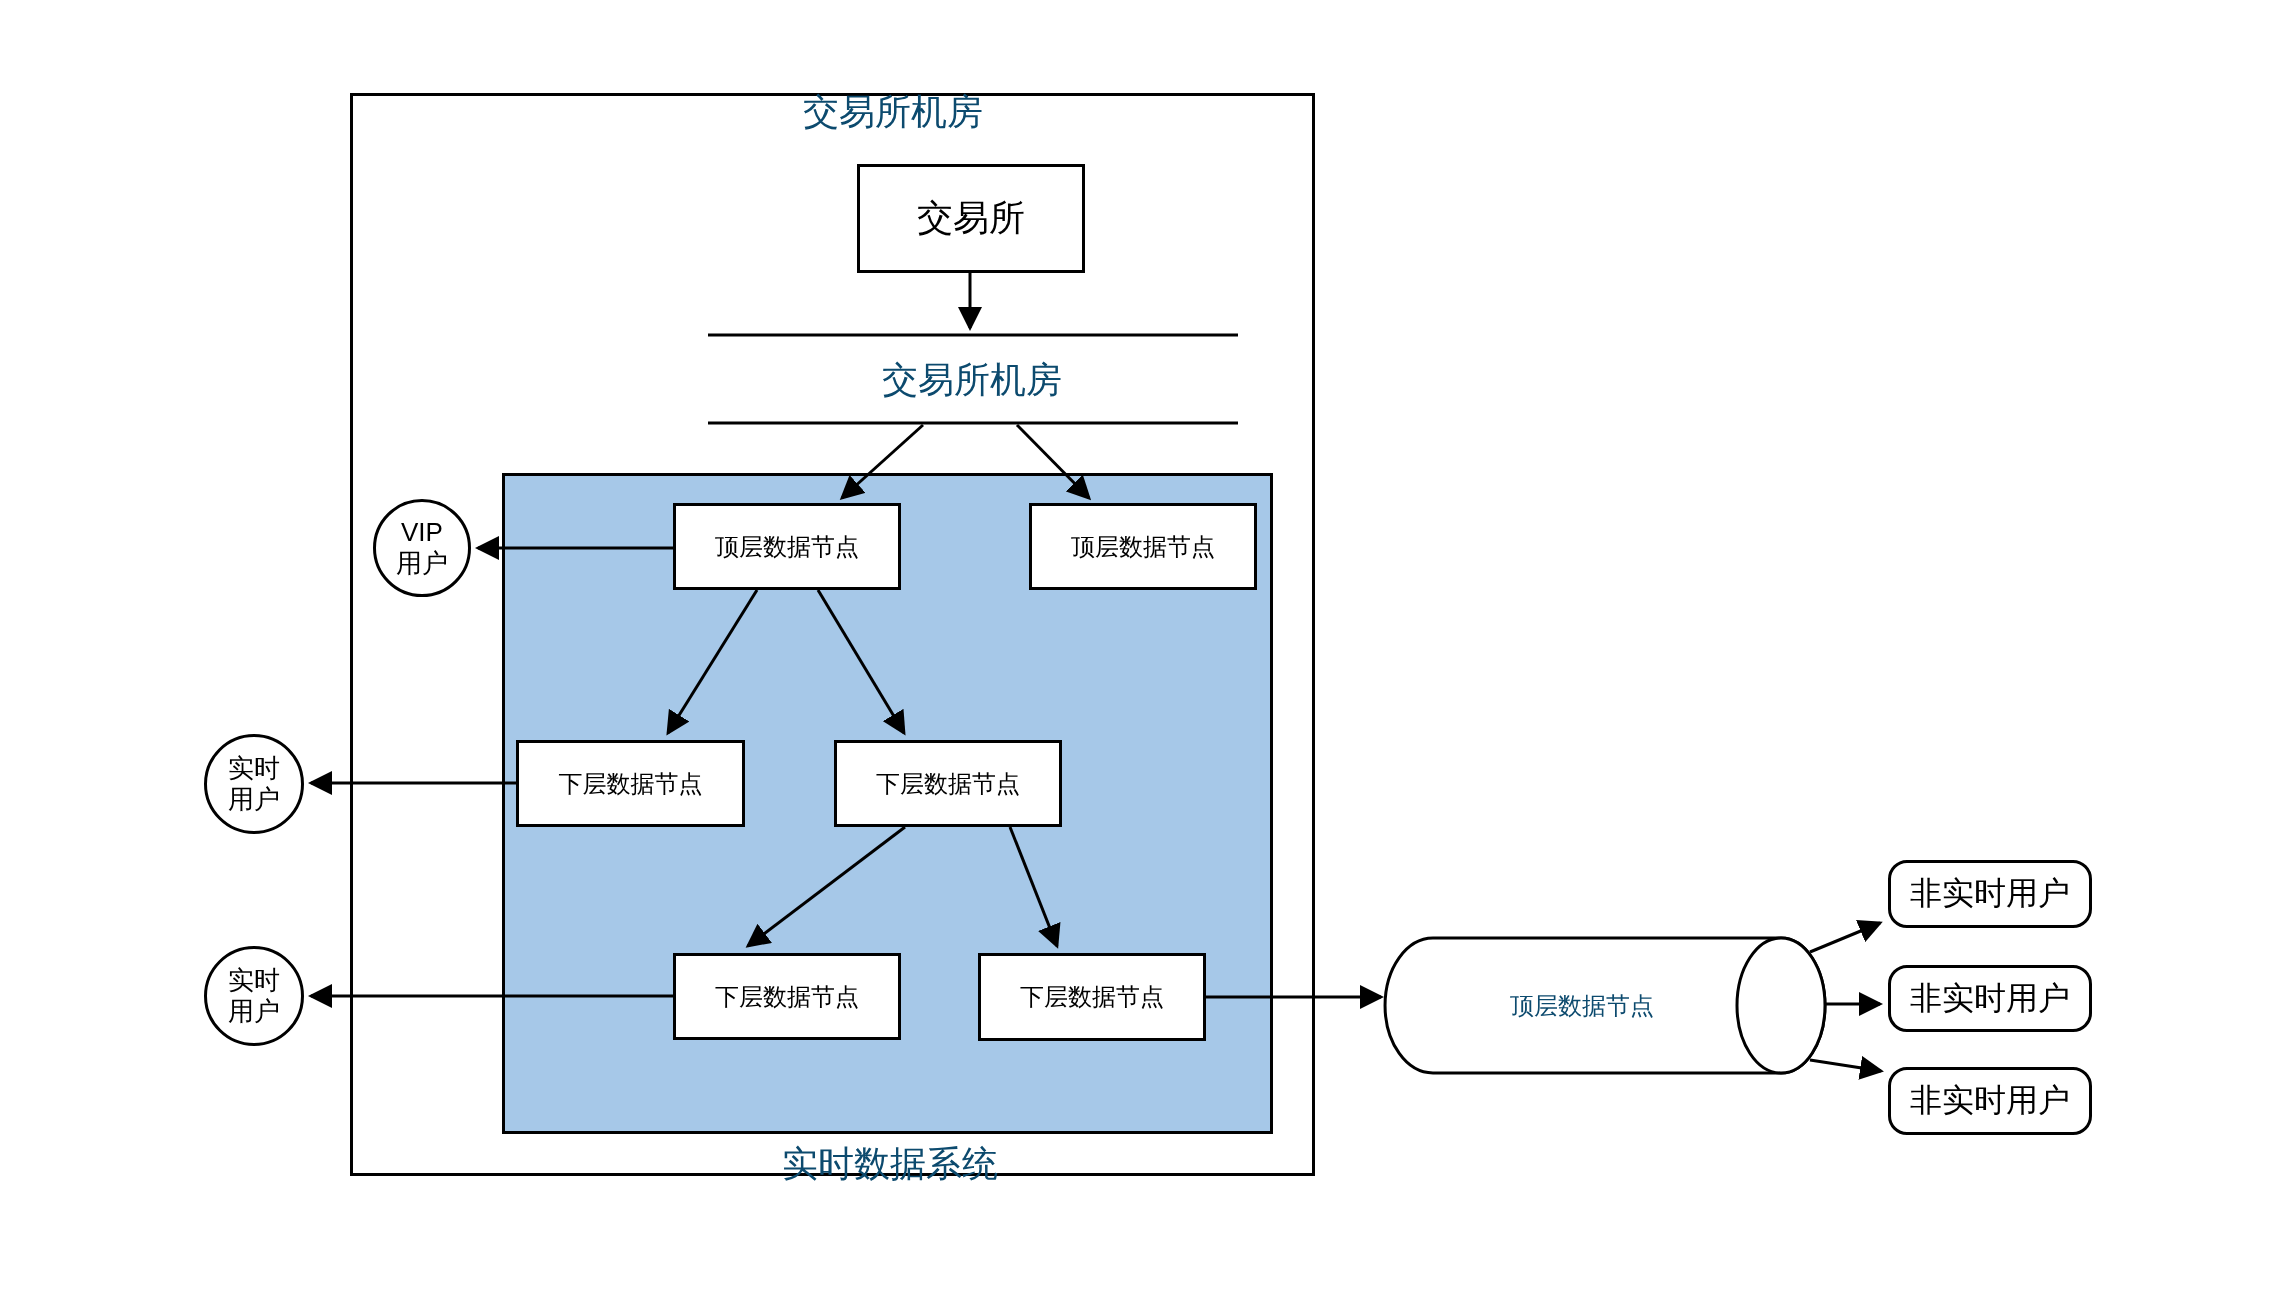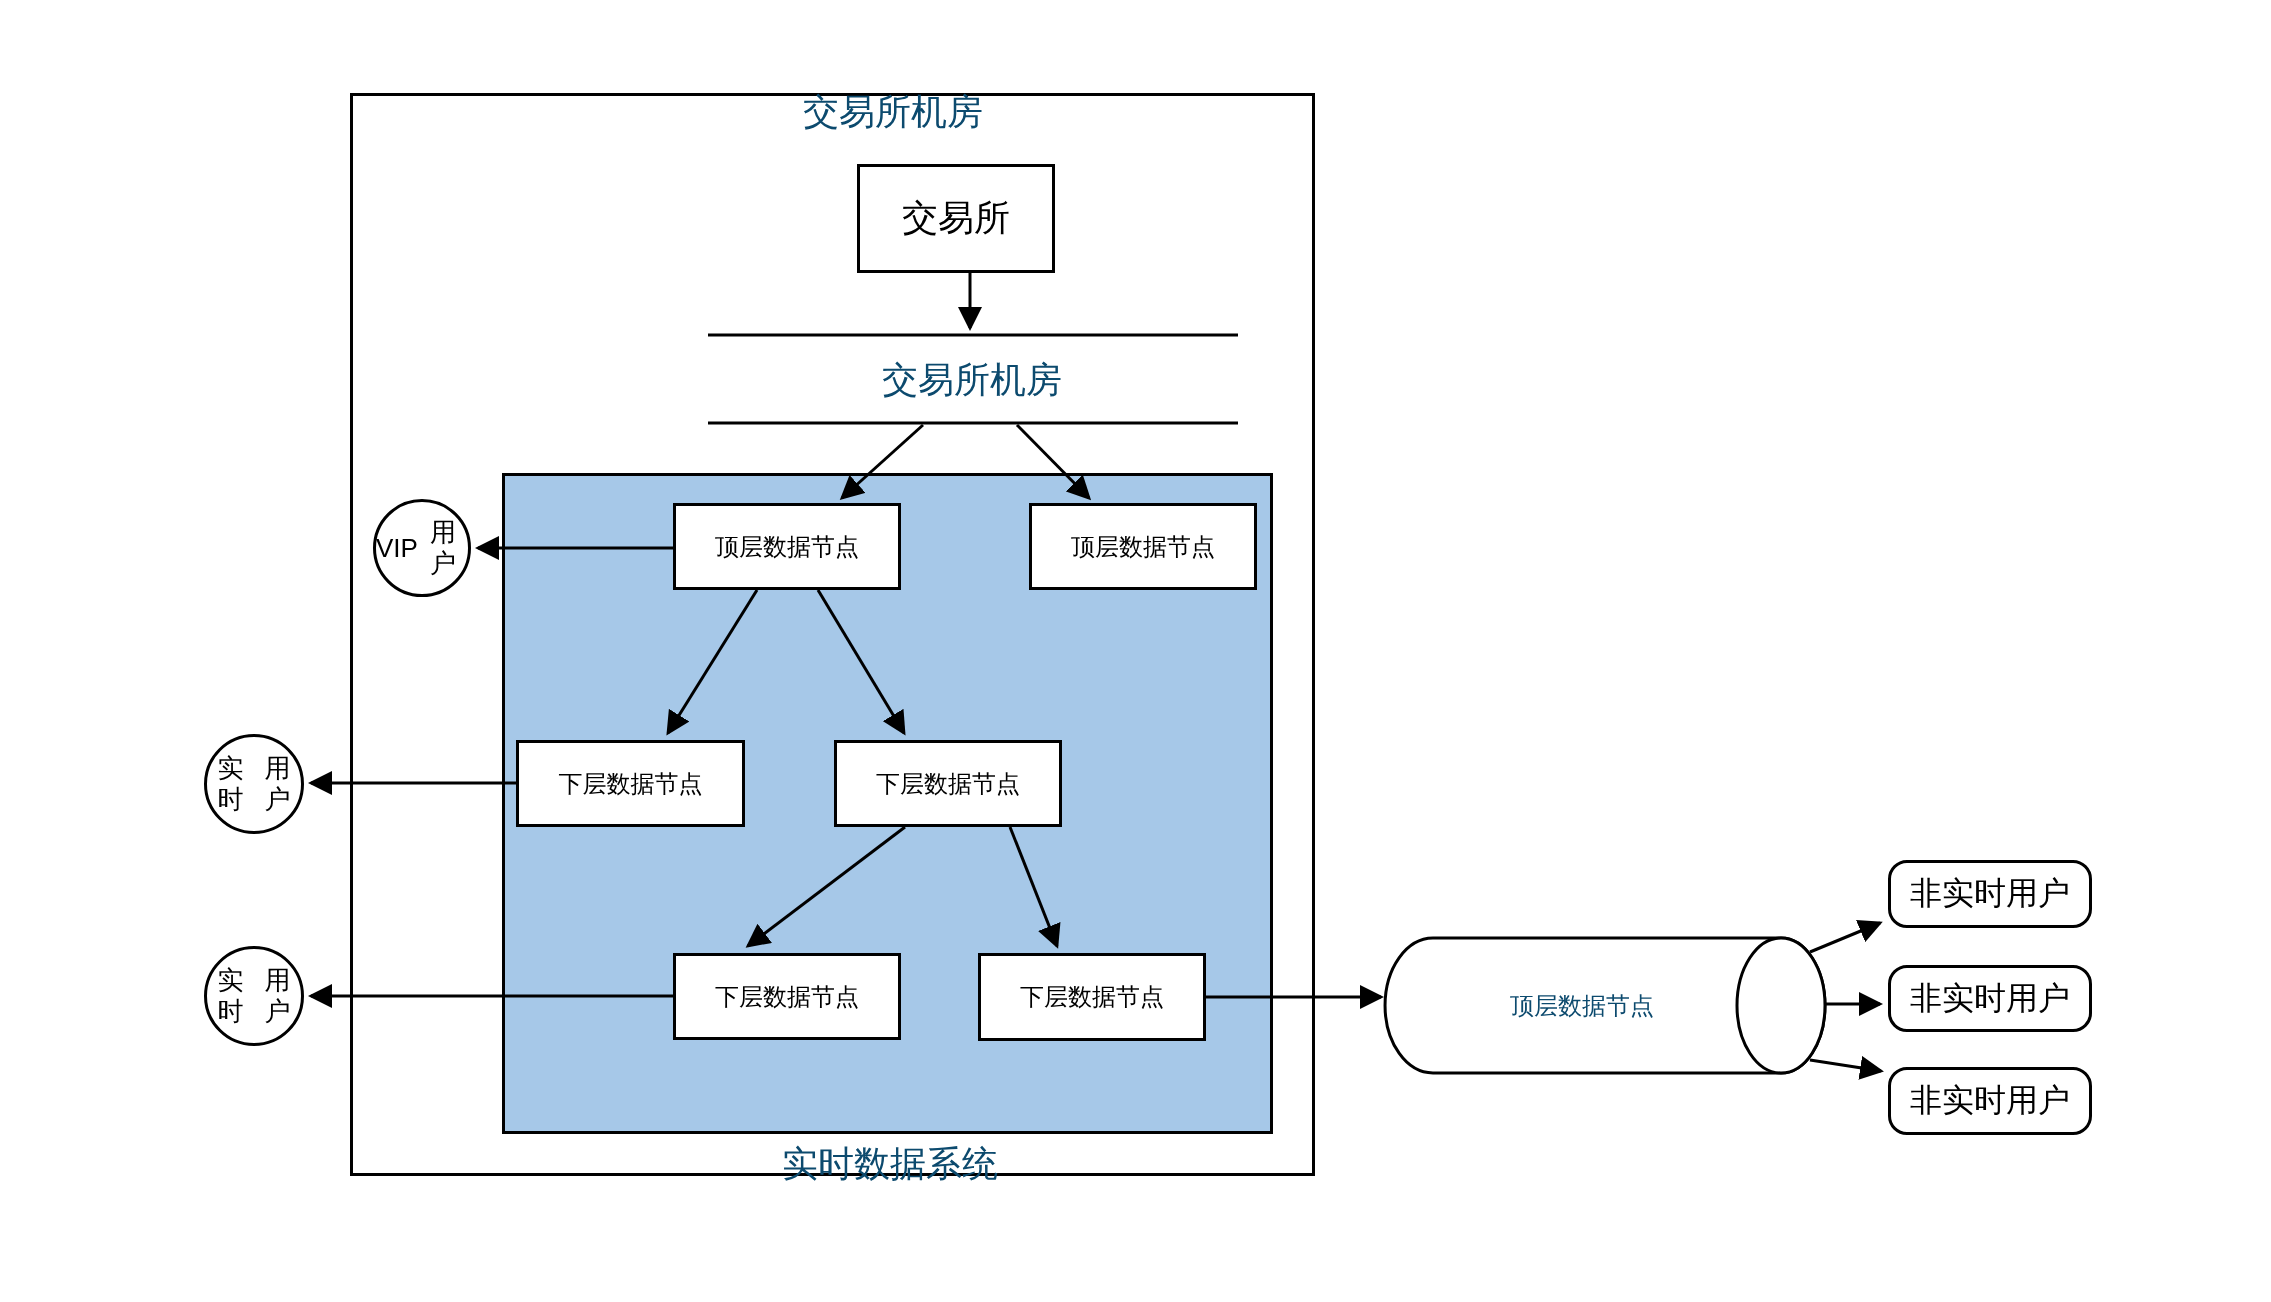--- a/index.html
+++ b/index.html
@@ -33,21 +33,21 @@
     color: #0c4a6e;
     white-space: nowrap;
   }
   .circle {
     position: absolute;
     background: #ffffff;
     border: 3px solid #000000;
     border-radius: 50%;
     box-sizing: border-box;
     display: flex;
-    flex-direction: row;
+    flex-direction: column;
     align-items: center;
     justify-content: center;
     text-align: center;
     color: #000000;
     line-height: 1.18;
   }
   .outer-box {
     position: absolute;
     left: 350px; top: 93px;
     width: 965px; height: 1083px;
@@ -116,21 +116,21 @@
     <line x1="1206" y1="997" x2="1381" y2="997" stroke="#000" stroke-width="3" marker-end="url(#arrow)"></line>
 
     <path d="M1433,938 L1781,938 A44,67.5 0 0 1 1781,1073 L1433,1073 A48,67.5 0 0 1 1433,938 Z" fill="#ffffff" stroke="#000000" stroke-width="3"></path>
     <ellipse cx="1781" cy="1005.5" rx="44" ry="67.5" fill="#ffffff" stroke="#000000" stroke-width="3"></ellipse>
 
     <line x1="1810" y1="952" x2="1880" y2="923" stroke="#000" stroke-width="3" marker-end="url(#arrow)"></line>
     <line x1="1825" y1="1004" x2="1880" y2="1004" stroke="#000" stroke-width="3" marker-end="url(#arrow)"></line>
     <line x1="1810" y1="1060" x2="1881" y2="1071" stroke="#000" stroke-width="3" marker-end="url(#arrow)"></line>
   </svg>
 
-  <div class="box big-font" style="left:857px; top:164px; width:198px; height:109px;">交易所</div>
+  <div class="box big-font" style="left:857px; top:164px; width:228px; height:109px;">交易所</div>
 
   <div class="label big-font" style="left:822px; top:358px; width:300px; height:44px;">交易所机房</div>
 
   <div class="box node-font" style="left:673px; top:503px; width:228px; height:87px;">顶层数据节点</div>
   <div class="box node-font" style="left:1029px; top:503px; width:228px; height:87px;">顶层数据节点</div>
 
   <div class="box node-font" style="left:516px; top:740px; width:229px; height:87px;">下层数据节点</div>
   <div class="box node-font" style="left:834px; top:740px; width:228px; height:87px;">下层数据节点</div>
 
   <div class="box node-font" style="left:673px; top:953px; width:228px; height:87px;">下层数据节点</div>

